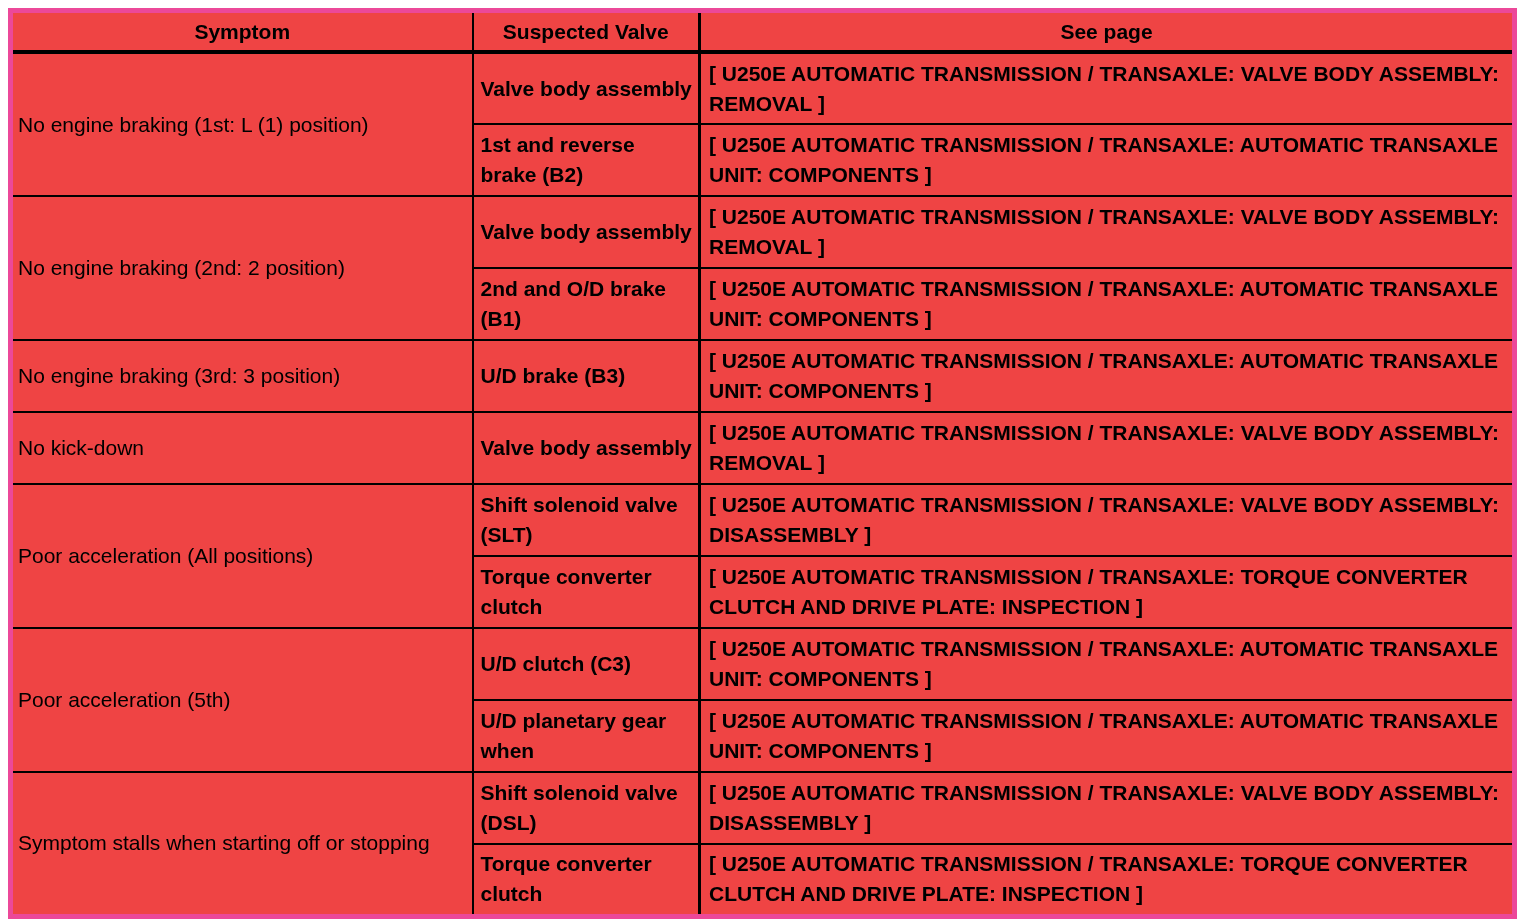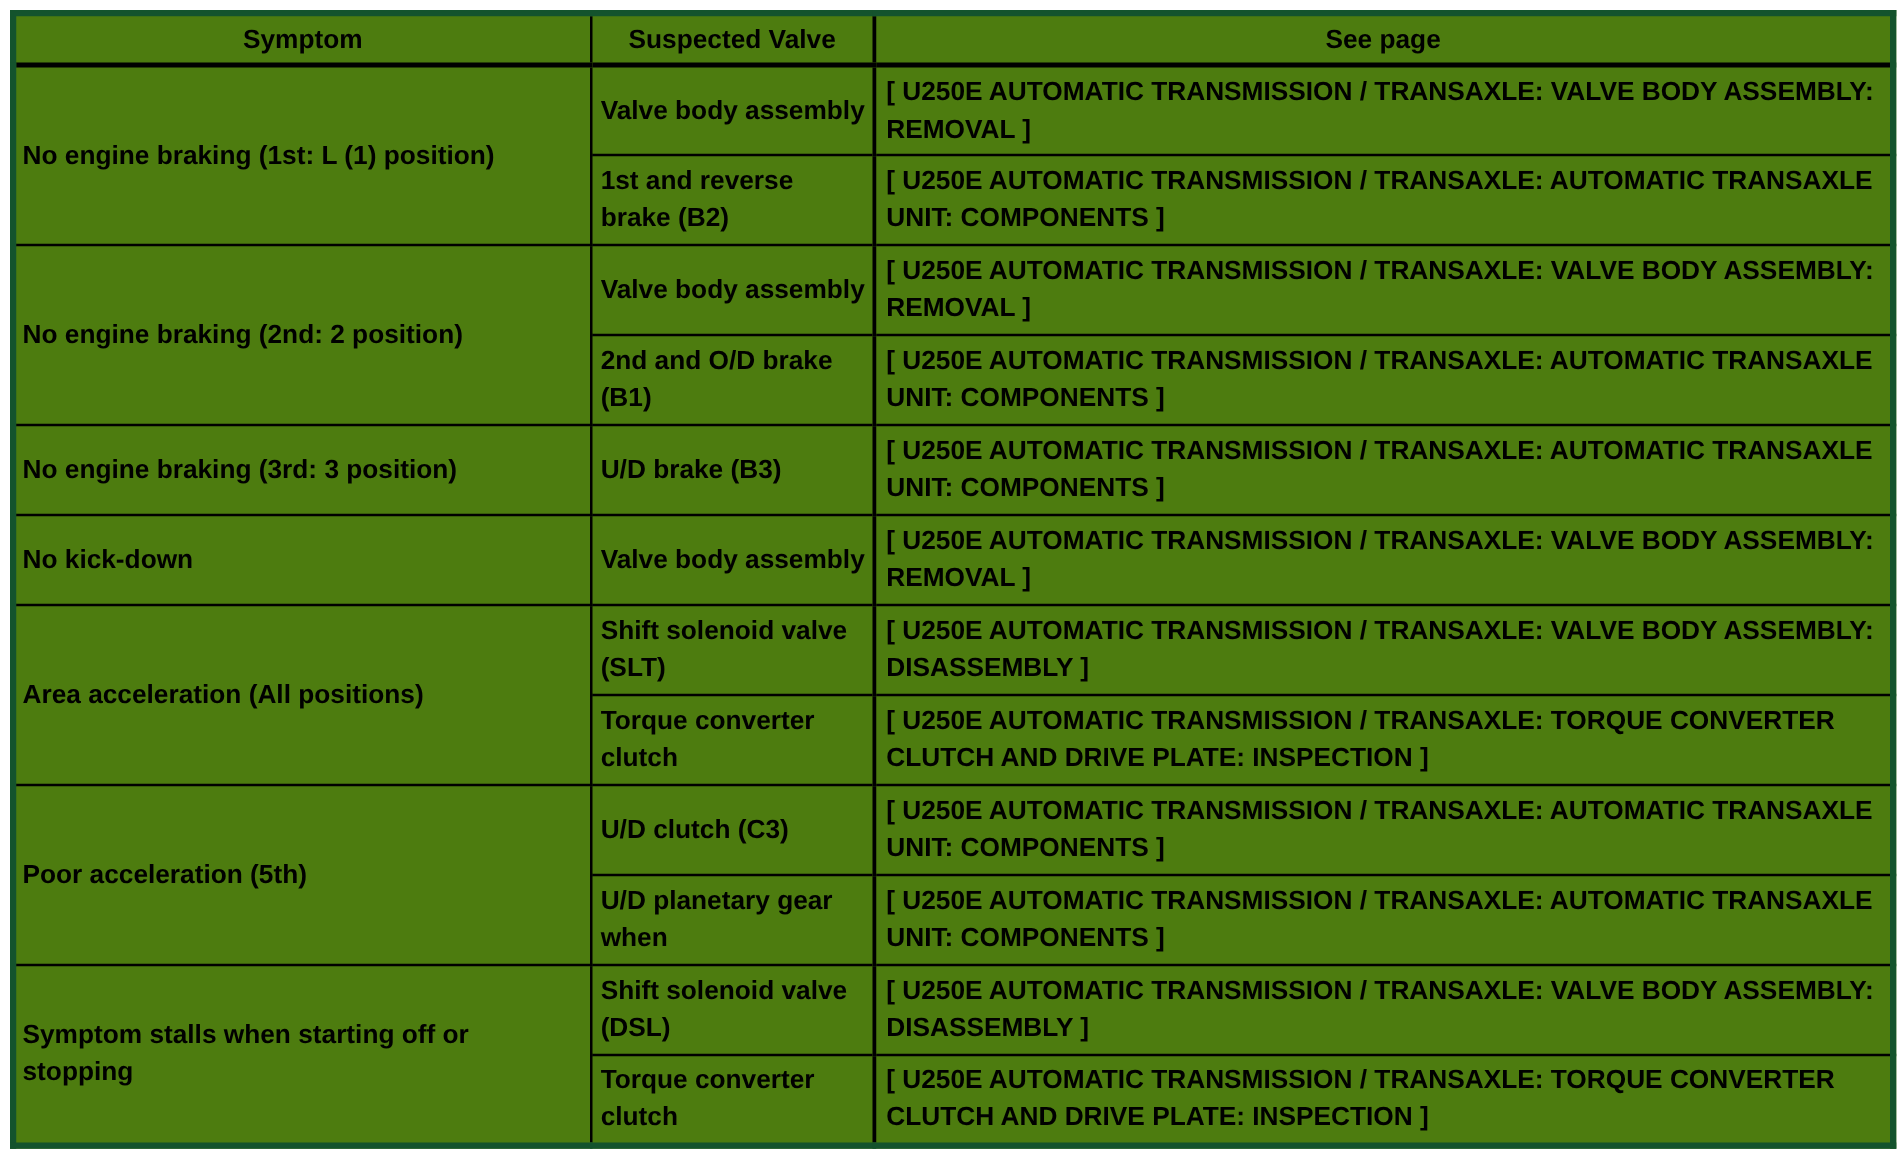--- a/index.html
+++ b/index.html
@@ -16,22 +16,22 @@
   }
   .page-wrap {
     padding: 8px;
     box-sizing: border-box;
   }
   table.trouble-table {
     border-collapse: collapse;
     table-layout: fixed;
     width: 1504px;
     height: 908px;
-    border: 5px solid #14532d;
-    background: #4d7c0f;
+    border: 5px solid #ec4899;
+    background: #ef4444;
   }
   col.col-symptom { width: 462px; }
   col.col-area    { width: 227px; }
   col.col-page    { width: 815px; }
 
   th {
     border-bottom: 4px solid #000000;
     border-right: 2px solid #000000;
     font-size: 21px;
     font-weight: bold;
@@ -50,21 +50,21 @@
     line-height: 30px;
     vertical-align: middle;
     padding: 2px 7px;
     overflow: hidden;
   }
   tbody tr { height: 72px; }
 
   td.symptom {
     padding-left: 5px;
     padding-right: 10px;
-    font-weight: bold;
+    font-weight: normal;
   }
   td.area {
     font-weight: bold;
     padding-right: 4px;
   }
   td.page {
     font-weight: bold;
     border-left: 3px solid #000000;
     padding-left: 8px;
   }
@@ -114,21 +114,21 @@
         <td class="page">[ U250E AUTOMATIC TRANSMISSION / TRANSAXLE: AUTOMATIC TRANSAXLE UNIT: COMPONENTS ]</td>
       </tr>
 
       <tr>
         <td class="symptom">No kick-down</td>
         <td class="area">Valve body assembly</td>
         <td class="page">[ U250E AUTOMATIC TRANSMISSION / TRANSAXLE: VALVE BODY ASSEMBLY: REMOVAL ]</td>
       </tr>
 
       <tr>
-        <td class="symptom" rowspan="2">Area acceleration (All positions)</td>
+        <td class="symptom" rowspan="2">Poor acceleration (All positions)</td>
         <td class="area">Shift solenoid valve (SLT)</td>
         <td class="page">[ U250E AUTOMATIC TRANSMISSION / TRANSAXLE: VALVE BODY ASSEMBLY: DISASSEMBLY ]</td>
       </tr>
       <tr>
         <td class="area">Torque converter clutch</td>
         <td class="page">[ U250E AUTOMATIC TRANSMISSION / TRANSAXLE: TORQUE CONVERTER CLUTCH AND DRIVE PLATE: INSPECTION ]</td>
       </tr>
 
       <tr>
         <td class="symptom" rowspan="2">Poor acceleration (5th)</td>

